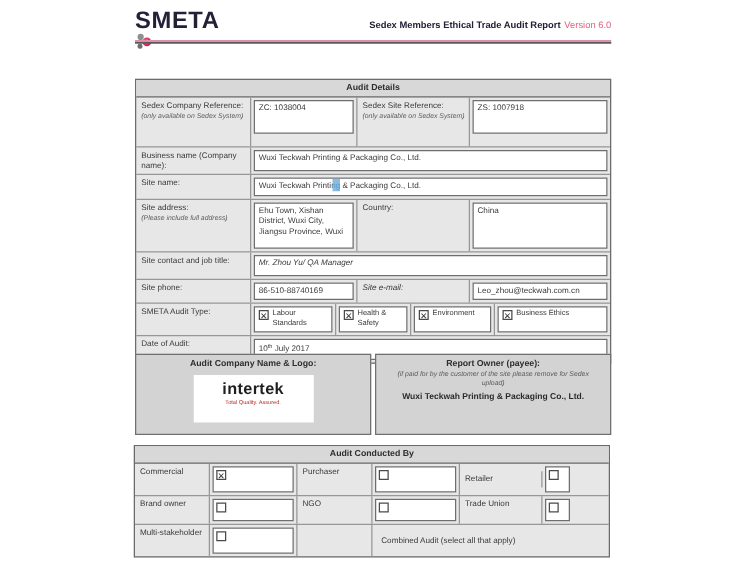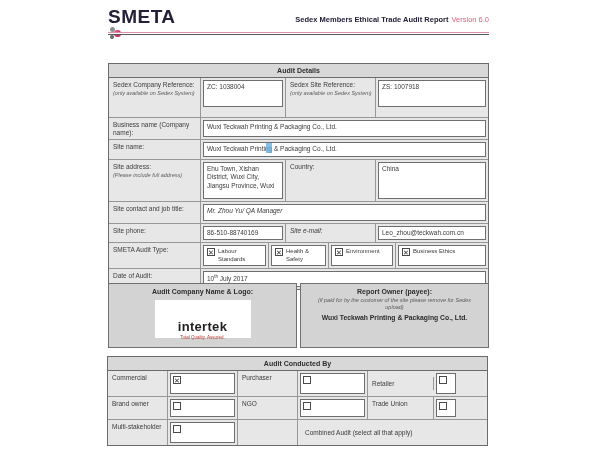--- a/index.html
+++ b/index.html
@@ -59,21 +59,21 @@
   .cols2 { grid-template-columns:92px 1fr; }
   .colsT { grid-template-columns:92px 68px 60px 67px 1fr; }
   .h40{min-height:40px}.h22{min-height:22px}.h19{min-height:19px}.h42{min-height:42px}
   .h17{min-height:17px}.h25{min-height:25px}.h16{min-height:16px}
   sup { font-size:4.5px; }
 
   
   .panels { position:absolute; left:108px; top:283px; width:381px; height:65px; display:flex; gap:3px; }
   .panel { flex:1; background:#d3d3d3; border:1px solid #707070; text-align:center; }
   .panel-title { margin-top:4px; font-size:7px; font-weight:bold; color:#2e2e2e; }
-  .logo-box { width:96px; height:38px; background:#ffffff; margin:5px auto 0; padding-top:20px; }
+  .logo-box { width:96px; height:38px; background:#ffffff; margin:5px auto 0; padding-top:4px; }
   .intertek { font-size:13px; font-weight:600; color:#1f1f1f; letter-spacing:.3px; line-height:14px; }
   .tagline { font-size:4.5px; color:#b5332a; margin-top:1px; }
   .panel-note { font-size:5.5px; font-style:italic; color:#5a5a5a; line-height:1.35; width:88%; margin:2px auto 0; }
   .panel-value { font-size:6.8px; font-weight:bold; color:#2b2b2b; margin-top:2px; }
 
   
   #conducted { left:107px; top:356px; width:381px; }
   .colsB { grid-template-columns:60px 70px 60px 70px 66px 1fr; }
   .h26{min-height:26px}.h23{min-height:23px}.h25b{min-height:25px}
   .boxcell { display:flex; align-items:stretch; }

